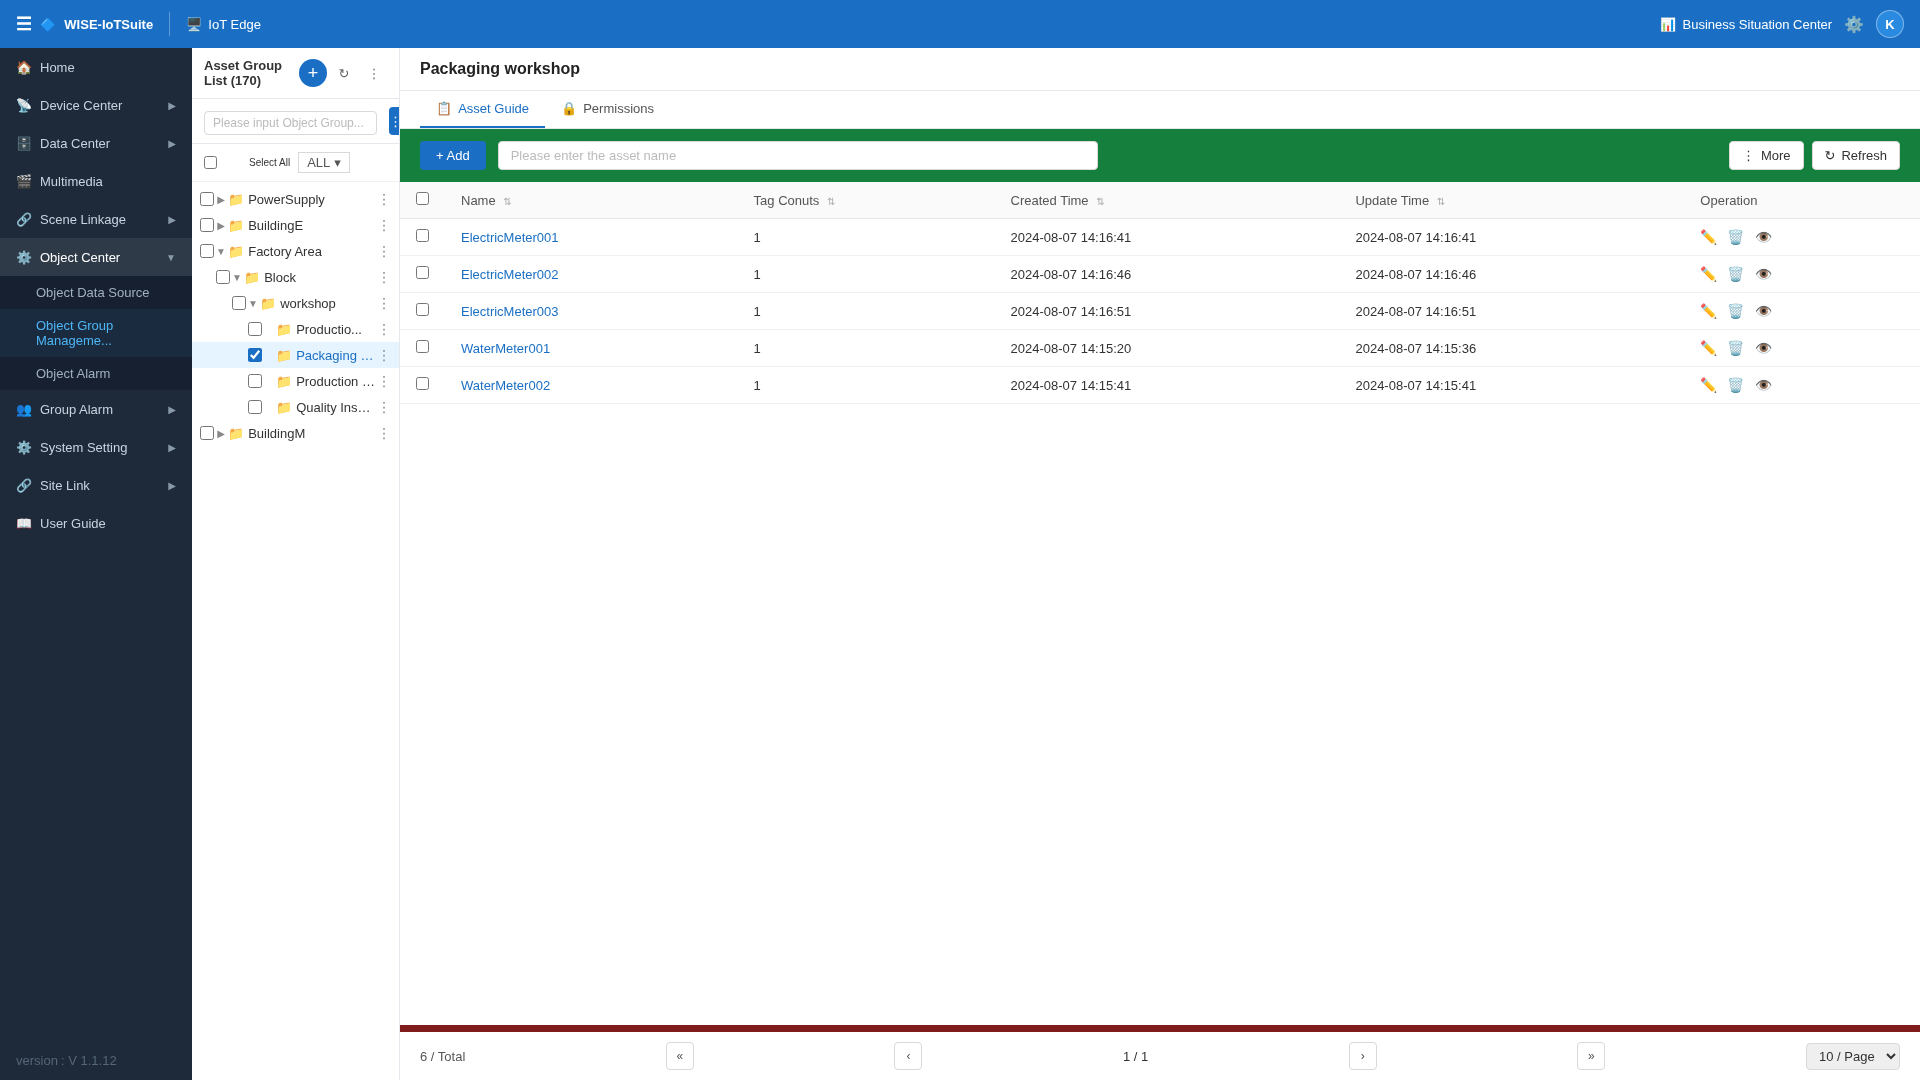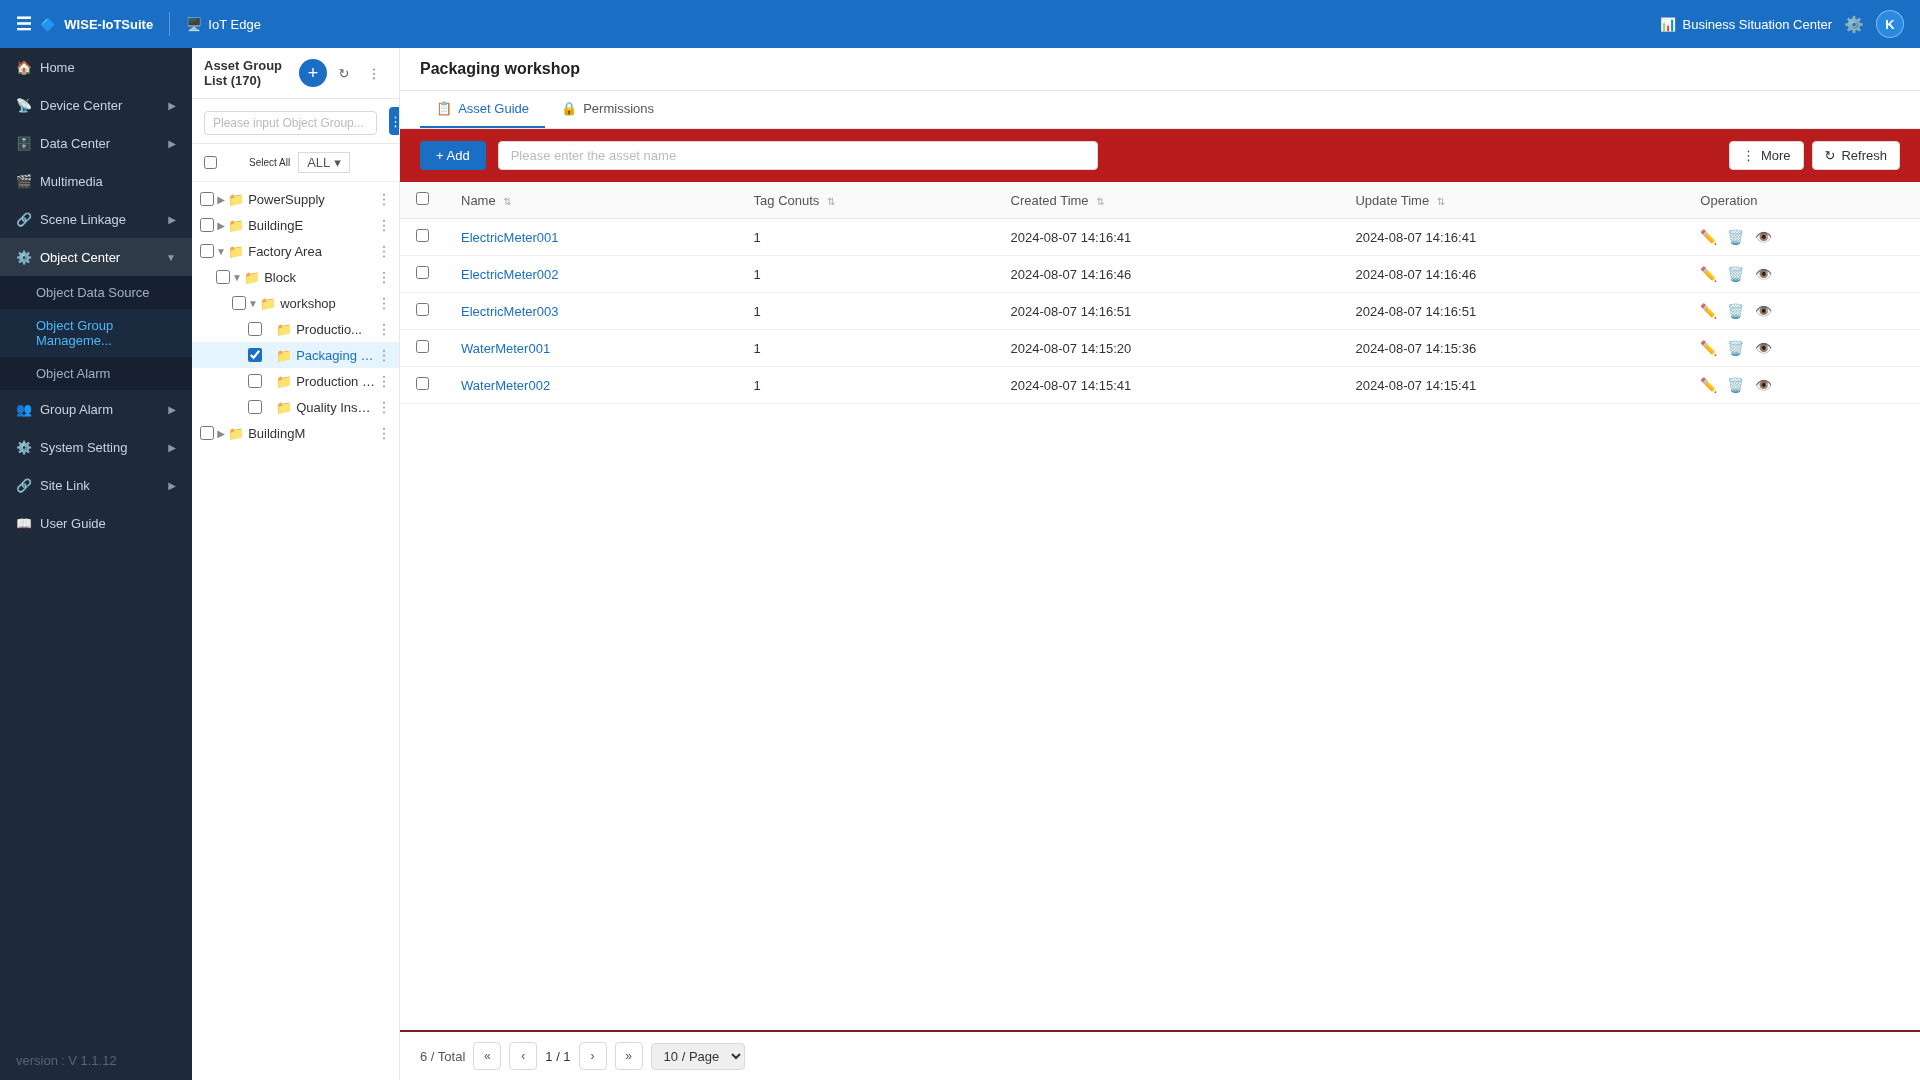--- a/index.html
+++ b/index.html
@@ -181,21 +181,21 @@
       font-size: 13px;
     }
     .tab-item.active { color: #1a6fc4; border-bottom: 2px solid #1a6fc4; font-weight: 500; }
     .tab-icon { font-size: 13px; }
 
     
     .table-area { flex: 1; overflow: auto; background: #fff; margin: 0; }
     .table-toolbar {
       display: flex; align-items: center; gap: 12px;
       padding: 12px 20px;
-      background: #b91c1c;
+      background: #15803d;
     }
     .add-asset-btn {
       background: #1a6fc4; color: #fff; border: none;
       border-radius: 4px; padding: 7px 16px;
       font-size: 13px; cursor: pointer;
       display: flex; align-items: center; gap: 4px;
     }
     .search-asset {
       flex: 1; border: 1px solid #d9d9d9; border-radius: 4px;
       padding: 6px 12px; font-size: 13px; color: #333;
@@ -222,23 +222,23 @@
       padding: 10px 16px; border-bottom: 1px solid #f0f0f0;
       color: #333; font-size: 13px;
     }
     .data-table .link-cell { color: #1a6fc4; cursor: pointer; }
     .sort-icon { font-size: 10px; color: #aaa; margin-left: 4px; }
     .action-icons { display: flex; gap: 10px; align-items: center; }
     .action-icon { color: #888; cursor: pointer; font-size: 14px; }
 
     
     .pagination-bar {
-      display: flex; align-items: center; justify-content: flex-start; gap: 8px;
+      display: flex; align-items: center; justify-content: space-between; gap: 8px;
       padding: 10px 20px;
-      background: #fff; border-top: 2px solid #7f1d1d;
+      background: #fff; border-top: 7px solid #7f1d1d;
     }
     .page-total { color: #555; font-size: 13px; }
     .page-btn {
       width: 28px; height: 28px; border: 1px solid #d9d9d9;
       background: #fff; border-radius: 4px;
       display: flex; align-items: center; justify-content: center;
       cursor: pointer; color: #555; font-size: 12px;
     }
     .page-current { color: #333; font-size: 13px; }
     .page-size { border: 1px solid #d9d9d9; border-radius: 4px; padding: 4px 8px; font-size: 13px; color: #333; }

